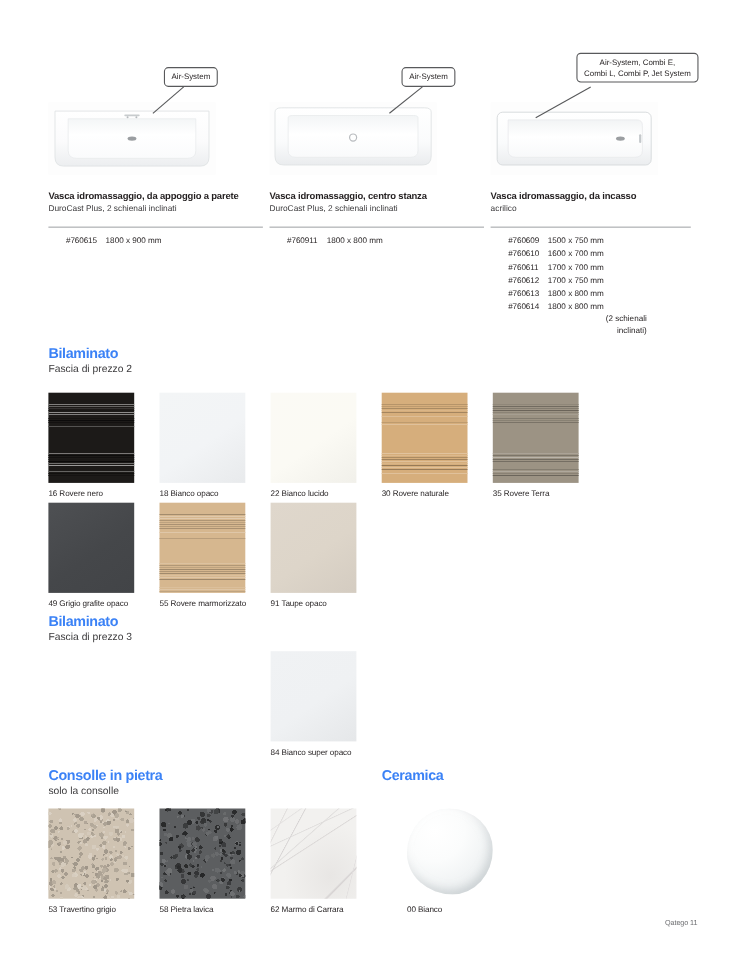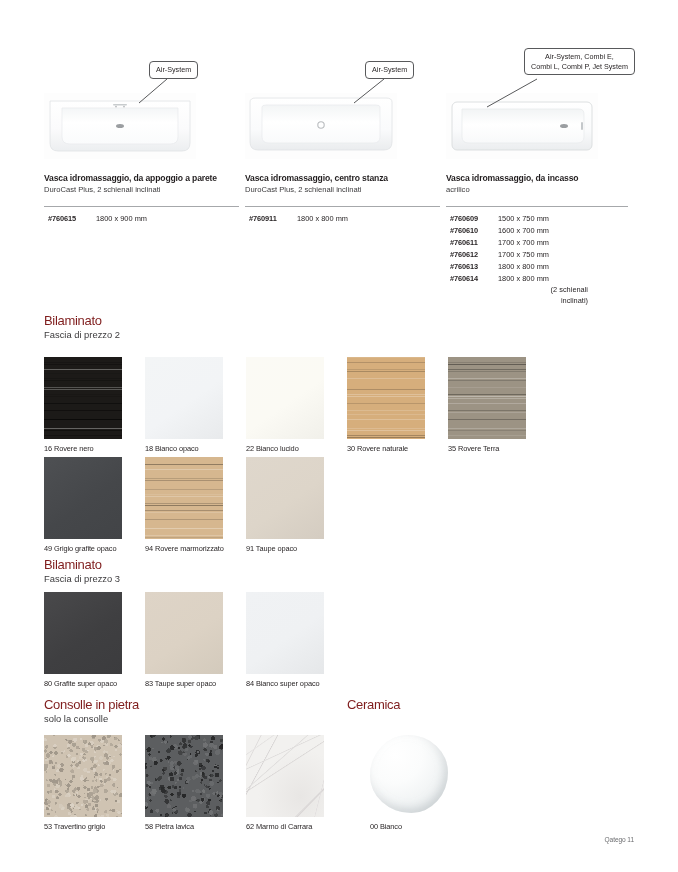--- a/index.html
+++ b/index.html
@@ -113,22 +113,22 @@
   }
   .code-row {
     position: relative;
     height: 12px;
     font-size: 7.4px;
     line-height: 12px;
     color: #231f20;
   }
   .code-id {
     position: absolute;
-    left: 4px;
-    font-weight: bold;
+    left: 16px;
+    font-weight: normal;
     letter-spacing: -0.1px;
   }
   .code-dim {
     position: absolute;
     left: 52px;
     white-space: pre;
   }
   .code-note {
     position: absolute;
     left: 52px;
@@ -138,24 +138,24 @@
     line-height: 10.5px;
     white-space: pre-line;
   }
 
   
   .section-head {
     position: absolute;
   }
   .sec-title {
     font-size: 13px;
-    font-weight: normal;
+    font-weight: bold;
     letter-spacing: -0.3px;
     line-height: 16px;
-    color: #7f1d1d;
+    color: #3b82f6;
   }
   .sec-sub {
     font-size: 9.4px;
     line-height: 12px;
     color: #3b3a3c;
   }
 
   
   .swatch {
     position: absolute;
@@ -367,40 +367,32 @@
     <div class="sw-chip" id="c-0-4" style="background: linear-gradient(transparent 0%, rgb(140, 132, 118) 0%, rgb(140, 132, 118) 0.254148%, transparent 0.254148%), linear-gradient(transparent 2.17391%, rgb(118, 111, 100) 2.17391%, rgb(118, 111, 100) 2.66065%, transparent 2.66065%), linear-gradient(transparent 4.34783%, rgb(176, 168, 156) 4.34783%, rgb(176, 168, 156) 4.85622%, transparent 4.85622%), linear-gradient(transparent 6.52174%, rgb(136, 128, 115) 6.52174%, rgb(136, 128, 115) 6.82656%, transparent 6.82656%), linear-gradient(transparent 8.69565%, rgb(99, 93, 84) 8.69565%, rgb(99, 93, 84) 9.32676%, transparent 9.32676%), linear-gradient(transparent 10.8696%, rgb(175, 168, 156) 10.8696%, rgb(175, 168, 156) 11.0143%, transparent 11.0143%), linear-gradient(transparent 13.0435%, rgb(143, 135, 121) 13.0435%, rgb(143, 135, 121) 13.5231%, transparent 13.5231%), linear-gradient(transparent 15.2174%, rgb(113, 107, 96) 15.2174%, rgb(113, 107, 96) 15.5254%, transparent 15.5254%), linear-gradient(transparent 17.3913%, rgb(131, 124, 111) 17.3913%, rgb(131, 124, 111) 18.0183%, transparent 18.0183%), linear-gradient(transparent 19.5652%, rgb(107, 100, 90) 19.5652%, rgb(107, 100, 90) 20.0499%, transparent 20.0499%), linear-gradient(transparent 21.7391%, rgb(138, 130, 117) 21.7391%, rgb(138, 130, 117) 22.2382%, transparent 22.2382%), linear-gradient(transparent 23.913%, rgb(166, 158, 145) 23.913%, rgb(166, 158, 145) 24.482%, transparent 24.482%), linear-gradient(transparent 26.087%, rgb(180, 173, 161) 26.087%, rgb(180, 173, 161) 26.3419%, transparent 26.3419%), linear-gradient(transparent 28.2609%, rgb(129, 122, 110) 28.2609%, rgb(129, 122, 110) 28.8581%, transparent 28.8581%), linear-gradient(transparent 30.4348%, rgb(136, 129, 115) 30.4348%, rgb(136, 129, 115) 30.9454%, transparent 30.9454%), linear-gradient(transparent 32.6087%, rgb(122, 115, 103) 32.6087%, rgb(122, 115, 103) 33.1329%, transparent 33.1329%), linear-gradient(transparent 34.7826%, rgb(111, 104, 94) 34.7826%, rgb(111, 104, 94) 35.062%, transparent 35.062%), linear-gradient(transparent 36.9565%, rgb(167, 158, 145) 36.9565%, rgb(167, 158, 145) 37.2004%, transparent 37.2004%), linear-gradient(transparent 39.1304%, rgb(101, 95, 85) 39.1304%, rgb(101, 95, 85) 39.2619%, transparent 39.2619%), linear-gradient(transparent 41.3043%, rgb(172, 165, 152) 41.3043%, rgb(172, 165, 152) 41.8284%, transparent 41.8284%), linear-gradient(transparent 43.4783%, rgb(188, 182, 172) 43.4783%, rgb(188, 182, 172) 43.7138%, transparent 43.7138%), linear-gradient(transparent 45.6522%, rgb(110, 104, 93) 45.6522%, rgb(110, 104, 93) 46.2762%, transparent 46.2762%), linear-gradient(transparent 47.8261%, rgb(189, 183, 173) 47.8261%, rgb(189, 183, 173) 48.358%, transparent 48.358%), linear-gradient(transparent 50%, rgb(180, 173, 161) 50%, rgb(180, 173, 161) 50.6625%, transparent 50.6625%), linear-gradient(transparent 52.1739%, rgb(176, 169, 157) 52.1739%, rgb(176, 169, 157) 52.7252%, transparent 52.7252%), linear-gradient(transparent 54.3478%, rgb(101, 95, 86) 54.3478%, rgb(101, 95, 86) 54.6035%, transparent 54.6035%), linear-gradient(transparent 56.5217%, rgb(177, 169, 158) 56.5217%, rgb(177, 169, 158) 56.9124%, transparent 56.9124%), linear-gradient(transparent 58.6957%, rgb(166, 158, 145) 58.6957%, rgb(166, 158, 145) 59.0868%, transparent 59.0868%), linear-gradient(transparent 60.8696%, rgb(170, 163, 150) 60.8696%, rgb(170, 163, 150) 61.4923%, transparent 61.4923%), linear-gradient(transparent 63.0435%, rgb(115, 109, 98) 63.0435%, rgb(115, 109, 98) 63.5844%, transparent 63.5844%), linear-gradient(transparent 65.2174%, rgb(124, 117, 105) 65.2174%, rgb(124, 117, 105) 65.4006%, transparent 65.4006%), linear-gradient(transparent 67.3913%, rgb(171, 163, 151) 67.3913%, rgb(171, 163, 151) 67.7652%, transparent 67.7652%), linear-gradient(transparent 69.5652%, rgb(124, 117, 105) 69.5652%, rgb(124, 117, 105) 70.0848%, transparent 70.0848%), linear-gradient(transparent 71.7391%, rgb(186, 180, 170) 71.7391%, rgb(186, 180, 170) 71.9896%, transparent 71.9896%), linear-gradient(transparent 73.913%, rgb(114, 108, 97) 73.913%, rgb(114, 108, 97) 74.2834%, transparent 74.2834%), linear-gradient(transparent 76.087%, rgb(117, 110, 99) 76.087%, rgb(117, 110, 99) 76.4369%, transparent 76.4369%), linear-gradient(transparent 78.2609%, rgb(103, 97, 87) 78.2609%, rgb(103, 97, 87) 78.3985%, transparent 78.3985%), linear-gradient(transparent 80.4348%, rgb(104, 98, 88) 80.4348%, rgb(104, 98, 88) 80.7062%, transparent 80.7062%), linear-gradient(transparent 82.6087%, rgb(104, 98, 88) 82.6087%, rgb(104, 98, 88) 82.8462%, transparent 82.8462%), linear-gradient(transparent 84.7826%, rgb(132, 125, 112) 84.7826%, rgb(132, 125, 112) 85.4161%, transparent 85.4161%), linear-gradient(transparent 86.9565%, rgb(175, 168, 156) 86.9565%, rgb(175, 168, 156) 87.3912%, transparent 87.3912%), linear-gradient(transparent 89.1304%, rgb(137, 129, 116) 89.1304%, rgb(137, 129, 116) 89.6525%, transparent 89.6525%), linear-gradient(transparent 91.3043%, rgb(107, 101, 91) 91.3043%, rgb(107, 101, 91) 91.7967%, transparent 91.7967%), linear-gradient(transparent 93.4783%, rgb(165, 157, 143) 93.4783%, rgb(165, 157, 143) 93.9097%, transparent 93.9097%), linear-gradient(transparent 95.6522%, rgb(167, 159, 145) 95.6522%, rgb(167, 159, 145) 96.0835%, transparent 96.0835%), linear-gradient(transparent 97.8261%, rgb(127, 120, 108) 97.8261%, rgb(127, 120, 108) 98.0477%, transparent 98.0477%), rgb(156, 147, 132);"></div>
     <div class="sw-label">35 Rovere Terra</div>
   </div>
 
   <div class="swatch" style="left:44px;  top:457px;">
     <div class="sw-chip" id="c-0-6" style="background: linear-gradient(145deg, rgb(78, 80, 83), rgb(69, 71, 74) 55%, rgb(66, 68, 71));"></div>
     <div class="sw-label">49 Grigio grafite opaco</div>
   </div>
   <div class="swatch" style="left:145px; top:457px;">
     <div class="sw-chip" id="c-0-7" style="background: linear-gradient(transparent 0%, rgb(186, 159, 124) 0%, rgb(186, 159, 124) 0.589665%, transparent 0.589665%), linear-gradient(transparent 2.17391%, rgb(219, 191, 156) 2.17391%, rgb(219, 191, 156) 2.67782%, transparent 2.67782%), linear-gradient(transparent 4.34783%, rgb(226, 204, 175) 4.34783%, rgb(226, 204, 175) 4.54033%, transparent 4.54033%), linear-gradient(transparent 6.52174%, rgb(227, 205, 177) 6.52174%, rgb(227, 205, 177) 6.69709%, transparent 6.69709%), linear-gradient(transparent 8.69565%, rgb(145, 124, 97) 8.69565%, rgb(145, 124, 97) 9.26314%, transparent 9.26314%), linear-gradient(transparent 10.8696%, rgb(224, 201, 171) 10.8696%, rgb(224, 201, 171) 11.2124%, transparent 11.2124%), linear-gradient(transparent 13.0435%, rgb(163, 140, 109) 13.0435%, rgb(163, 140, 109) 13.4969%, transparent 13.4969%), linear-gradient(transparent 15.2174%, rgb(224, 201, 171) 15.2174%, rgb(224, 201, 171) 15.426%, transparent 15.426%), linear-gradient(transparent 17.3913%, rgb(225, 202, 173) 17.3913%, rgb(225, 202, 173) 17.5308%, transparent 17.5308%), linear-gradient(transparent 19.5652%, rgb(174, 149, 116) 19.5652%, rgb(174, 149, 116) 19.8847%, transparent 19.8847%), linear-gradient(transparent 21.7391%, rgb(189, 162, 127) 21.7391%, rgb(189, 162, 127) 22.1804%, transparent 22.1804%), linear-gradient(transparent 23.913%, rgb(170, 145, 114) 23.913%, rgb(170, 145, 114) 24.2698%, transparent 24.2698%), linear-gradient(transparent 26.087%, rgb(183, 157, 122) 26.087%, rgb(183, 157, 122) 26.4999%, transparent 26.4999%), linear-gradient(transparent 28.2609%, rgb(169, 144, 113) 28.2609%, rgb(169, 144, 113) 28.8062%, transparent 28.8062%), linear-gradient(transparent 30.4348%, rgb(145, 124, 97) 30.4348%, rgb(145, 124, 97) 30.7904%, transparent 30.7904%), linear-gradient(transparent 32.6087%, rgb(223, 199, 169) 32.6087%, rgb(223, 199, 169) 33.1257%, transparent 33.1257%), linear-gradient(transparent 34.7826%, rgb(168, 143, 112) 34.7826%, rgb(168, 143, 112) 35.2499%, transparent 35.2499%), linear-gradient(transparent 36.9565%, rgb(189, 161, 126) 36.9565%, rgb(189, 161, 126) 37.106%, transparent 37.106%), linear-gradient(transparent 39.1304%, rgb(185, 158, 124) 39.1304%, rgb(185, 158, 124) 39.724%, transparent 39.724%), linear-gradient(transparent 41.3043%, rgb(217, 188, 151) 41.3043%, rgb(217, 188, 151) 41.4645%, transparent 41.4645%), linear-gradient(transparent 43.4783%, rgb(152, 130, 102) 43.4783%, rgb(152, 130, 102) 43.9941%, transparent 43.9941%), linear-gradient(transparent 45.6522%, rgb(218, 190, 154) 45.6522%, rgb(218, 190, 154) 46.1057%, transparent 46.1057%), linear-gradient(transparent 47.8261%, rgb(223, 199, 168) 47.8261%, rgb(223, 199, 168) 48.4039%, transparent 48.4039%), linear-gradient(transparent 50%, rgb(224, 201, 171) 50%, rgb(224, 201, 171) 50.3364%, transparent 50.3364%), linear-gradient(transparent 52.1739%, rgb(219, 192, 158) 52.1739%, rgb(219, 192, 158) 52.8245%, transparent 52.8245%), linear-gradient(transparent 54.3478%, rgb(222, 197, 165) 54.3478%, rgb(222, 197, 165) 54.6255%, transparent 54.6255%), linear-gradient(transparent 56.5217%, rgb(173, 148, 116) 56.5217%, rgb(173, 148, 116) 56.8953%, transparent 56.8953%), linear-gradient(transparent 58.6957%, rgb(143, 122, 95) 58.6957%, rgb(143, 122, 95) 59.1846%, transparent 59.1846%), linear-gradient(transparent 60.8696%, rgb(146, 125, 97) 60.8696%, rgb(146, 125, 97) 61.1174%, transparent 61.1174%), linear-gradient(transparent 63.0435%, rgb(154, 131, 103) 63.0435%, rgb(154, 131, 103) 63.6883%, transparent 63.6883%), linear-gradient(transparent 65.2174%, rgb(167, 142, 111) 65.2174%, rgb(167, 142, 111) 65.7774%, transparent 65.7774%), linear-gradient(transparent 67.3913%, rgb(220, 194, 160) 67.3913%, rgb(220, 194, 160) 67.9779%, transparent 67.9779%), linear-gradient(transparent 69.5652%, rgb(177, 152, 119) 69.5652%, rgb(177, 152, 119) 69.9952%, transparent 69.9952%), linear-gradient(transparent 71.7391%, rgb(190, 163, 127) 71.7391%, rgb(190, 163, 127) 71.8719%, transparent 71.8719%), linear-gradient(transparent 73.913%, rgb(161, 138, 108) 73.913%, rgb(161, 138, 108) 74.2211%, transparent 74.2211%), linear-gradient(transparent 76.087%, rgb(177, 151, 118) 76.087%, rgb(177, 151, 118) 76.5167%, transparent 76.5167%), linear-gradient(transparent 78.2609%, rgb(161, 138, 108) 78.2609%, rgb(161, 138, 108) 78.5615%, transparent 78.5615%), linear-gradient(transparent 80.4348%, rgb(219, 192, 157) 80.4348%, rgb(219, 192, 157) 80.8563%, transparent 80.8563%), linear-gradient(transparent 82.6087%, rgb(223, 198, 167) 82.6087%, rgb(223, 198, 167) 82.9488%, transparent 82.9488%), linear-gradient(transparent 84.7826%, rgb(158, 135, 106) 84.7826%, rgb(158, 135, 106) 85.2417%, transparent 85.2417%), linear-gradient(transparent 86.9565%, rgb(226, 204, 175) 86.9565%, rgb(226, 204, 175) 87.284%, transparent 87.284%), linear-gradient(transparent 89.1304%, rgb(187, 160, 125) 89.1304%, rgb(187, 160, 125) 89.5338%, transparent 89.5338%), linear-gradient(transparent 91.3043%, rgb(226, 203, 175) 91.3043%, rgb(226, 203, 175) 91.6248%, transparent 91.6248%), linear-gradient(transparent 93.4783%, rgb(219, 191, 155) 93.4783%, rgb(219, 191, 155) 94.13%, transparent 94.13%), linear-gradient(transparent 95.6522%, rgb(222, 197, 165) 95.6522%, rgb(222, 197, 165) 96.3145%, transparent 96.3145%), linear-gradient(transparent 97.8261%, rgb(191, 164, 128) 97.8261%, rgb(191, 164, 128) 98.4551%, transparent 98.4551%), rgb(214, 183, 143);"></div>
-    <div class="sw-label">94 Rovere marmorizzato</div>
+    <div class="sw-label">55 Rovere marmorizzato</div>
   </div>
   <div class="swatch" style="left:246px; top:457px;">
     <div class="sw-chip" id="c-0-8" style="background: linear-gradient(145deg, rgb(223, 215, 204), rgb(221, 213, 201) 55%, rgb(212, 204, 193));"></div>
     <div class="sw-label">91 Taupe opaco</div>
   </div>
 
   <div class="section-head" style="left:44px; top:557px;">
     <div class="sec-title">Bilaminato</div>
     <div class="sec-sub">Fascia di prezzo 3</div>
   </div>
 
-  <div class="swatch" style="left:44px;  top:592px;">
-    <div class="sw-chip" id="c-1-0" style="background: linear-gradient(145deg, rgb(73, 73, 75), rgb(63, 63, 65) 55%, rgb(60, 60, 62));"></div>
-    <div class="sw-label">80 Grafite super opaco</div>
-  </div>
-  <div class="swatch" style="left:145px; top:592px;">
-    <div class="sw-chip" id="c-1-1" style="background: linear-gradient(145deg, rgb(222, 212, 199), rgb(220, 210, 196) 55%, rgb(211, 202, 188));"></div>
-    <div class="sw-label">83 Taupe super opaco</div>
-  </div>
   <div class="swatch" style="left:246px; top:592px;">
     <div class="sw-chip" id="c-1-2" style="background: linear-gradient(145deg, rgb(240, 242, 244), rgb(239, 241, 243) 55%, rgb(229, 231, 233));"></div>
     <div class="sw-label">84 Bianco super opaco</div>
   </div>
 
   <div class="section-head" style="left:44px; top:697px;">
     <div class="sec-title">Consolle in pietra</div>
     <div class="sec-sub">solo la consolle</div>
   </div>
 

